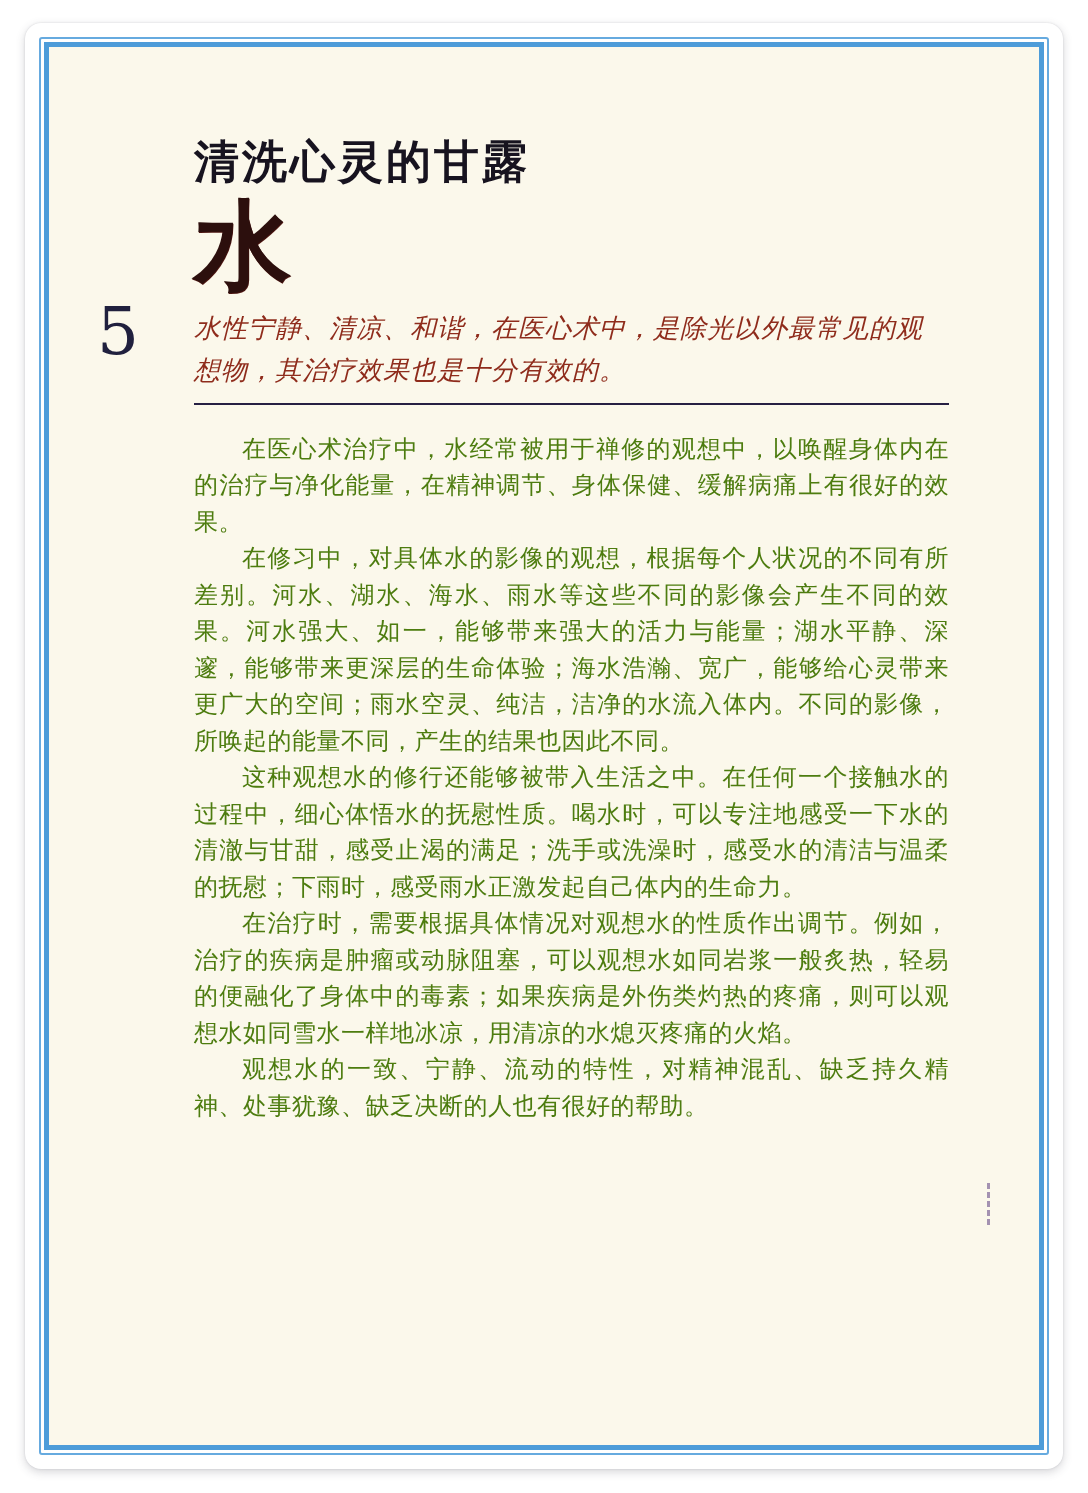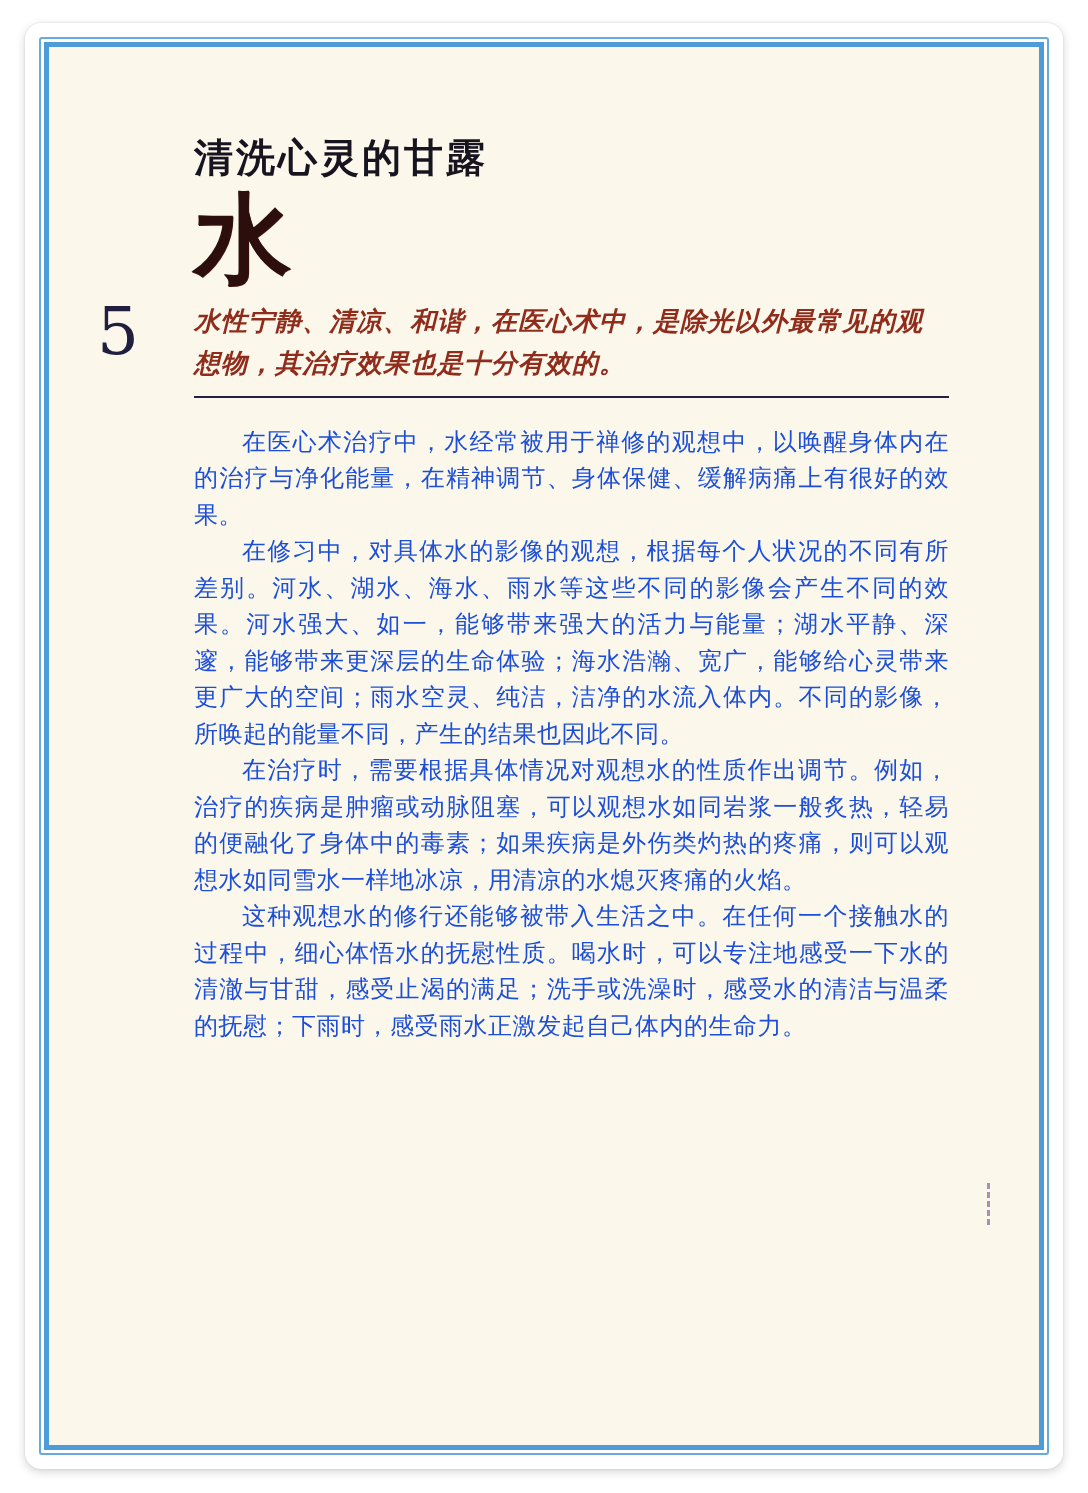--- a/index.html
+++ b/index.html
@@ -23,43 +23,43 @@
     position:absolute; inset:0;
     padding:88px 92px 0 145px;
   }
   .chapter-number {
     position:absolute; left:48px; top:252px;
     font-family:"DejaVu Serif","Liberation Serif",serif;
     font-size:66px; line-height:1; color:#20203e;
   }
   .kicker {
     font-family:"DejaVu Sans","Liberation Sans",sans-serif;
-    font-size:39px; font-weight:800; letter-spacing:3px;
+    font-size:45px; font-weight:800; letter-spacing:3px;
     color:#17131f; line-height:1.2;
   }
   .chapter-title {
     font-family:"DejaVu Serif","Liberation Serif",serif;
     font-size:97px; font-weight:900; line-height:1.05;
     color:#2c0f0d; margin-top:6px;
     text-shadow:0.5px 0.5px 0 #4a1410;
   }
   .subtitle {
     margin-top:10px; width:745px;
     font-size:26px; line-height:42px;
-    font-style:italic; font-weight:700; letter-spacing:1px;
+    font-style:italic; font-weight:400; letter-spacing:1px;
     color:#8f2c1c;
   }
   .divider {
     margin-top:12px; width:755px; height:2px;
     background:#262043;
   }
   .body-text {
     margin-top:26px; width:755px;
     font-size:24px; line-height:36.5px;
-    color:#1d4ed8; text-align:justify;
+    color:#4d7c0f; text-align:justify;
     letter-spacing:0.5px;
   }
   .body-text p { text-indent:2em; margin:0; }
   .dashed-mark {
     position:absolute; left:938px; top:1136px;
     width:0; height:42px;
     border-left:3px dashed rgba(92,62,130,0.55);
   }
 </style>
 </head>
@@ -77,22 +77,23 @@
 
         <div class="chapter-title">水</div>
 
         <div class="subtitle">水性宁静、清凉、和谐，在医心术中，是除光以外最常见的观想物，其治疗效果也是十分有效的。</div>
 
         <div class="divider"></div>
 
         <div class="body-text">
             <p>在医心术治疗中，水经常被用于禅修的观想中，以唤醒身体内在的治疗与净化能量，在精神调节、身体保健、缓解病痛上有很好的效果。</p>
             <p>在修习中，对具体水的影像的观想，根据每个人状况的不同有所差别。河水、湖水、海水、雨水等这些不同的影像会产生不同的效果。河水强大、如一，能够带来强大的活力与能量；湖水平静、深邃，能够带来更深层的生命体验；海水浩瀚、宽广，能够给心灵带来更广大的空间；雨水空灵、纯洁，洁净的水流入体内。不同的影像，所唤起的能量不同，产生的结果也因此不同。</p>
+            <p>这种观想水的修行还能够被带入生活之中。在任何一个接触水的过程中，细心体悟水的抚慰性质。喝水时，可以专注地感受一下水的清澈与甘甜，感受止渴的满足；洗手或洗澡时，感受水的清洁与温柔的抚慰；下雨时，感受雨水正激发起自己体内的生命力。</p>
             <p>在治疗时，需要根据具体情况对观想水的性质作出调节。例如，治疗的疾病是肿瘤或动脉阻塞，可以观想水如同岩浆一般炙热，轻易的便融化了身体中的毒素；如果疾病是外伤类灼热的疼痛，则可以观想水如同雪水一样地冰凉，用清凉的水熄灭疼痛的火焰。</p>
-            <p>这种观想水的修行还能够被带入生活之中。在任何一个接触水的过程中，细心体悟水的抚慰性质。喝水时，可以专注地感受一下水的清澈与甘甜，感受止渴的满足；洗手或洗澡时，感受水的清洁与温柔的抚慰；下雨时，感受雨水正激发起自己体内的生命力。</p>
+            <p>观想水的一致、宁静、流动的特性，对精神混乱、缺乏持久精神、处事犹豫、缺乏决断的人也有很好的帮助。</p>
           </div>
 
         <div class="dashed-mark"></div>
 
       </div>
     </div>
   </div>
 </div>
 
 </body></html>

